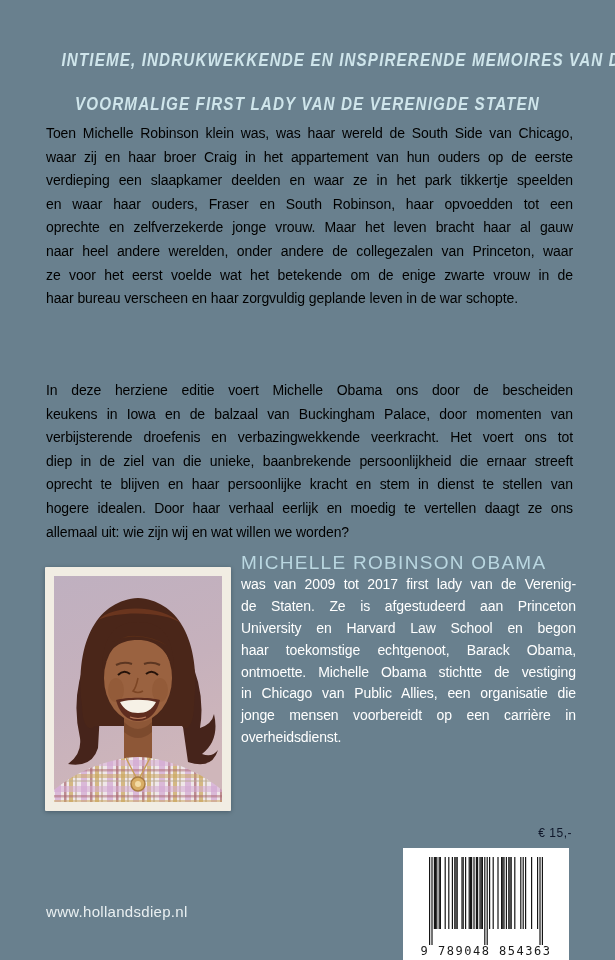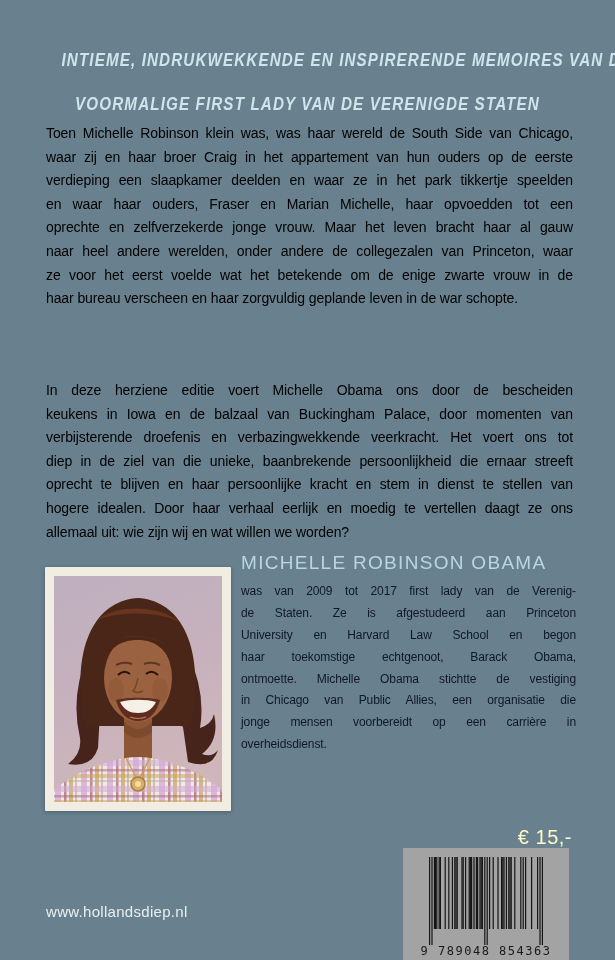--- a/index.html
+++ b/index.html
@@ -68,23 +68,22 @@
   }
   .author-name {
     color: #bad7e1;
     font-size: 19px;
     font-weight: 400;
     letter-spacing: 1.3px;
     line-height: 22px;
     white-space: nowrap;
   }
   .bio {
-    margin-top: 7px;
-    color: #0f172a;
-    font-size: 12px;
+    color: #ffffff;
+    font-size: 14px;
     letter-spacing: -0.1px;
     line-height: 21.9px;
   }
 
   
   .photo-frame {
     position: absolute;
     left: 45px;
     top: 567px;
     width: 186px;
@@ -109,31 +108,31 @@
     top: 903px;
     color: #e9eff1;
     font-size: 15px;
     letter-spacing: 0.3px;
     text-align: right;
   }
   .price {
     position: absolute;
     top: 826px;
     right: 43px;
-    color: #fef9c3;
-    font-size: 20px;
+    color: #0f172a;
+    font-size: 12px;
     letter-spacing: 0.5px;
   }
   .barcode-panel {
     position: absolute;
     left: 403px;
     top: 848px;
     width: 166px;
     height: 112px;
-    background: #a3a3a3;
+    background: #ffffff;
   }
   .barcode-bars {
     display: block;
     margin: 9px auto 0 auto;
     width: 114px;
     height: 88px;
   }
   .barcode-number {
     position: absolute;
     bottom: 2px;
@@ -153,21 +152,21 @@
 
   <div class="tagline">
     <span class="tagline-line">INTIEME, INDRUKWEKKENDE EN INSPIRERENDE MEMOIRES VAN DE</span>
     <span class="tagline-line">VOORMALIGE FIRST LADY VAN DE VERENIGDE STATEN</span>
   </div>
 
   <div class="paragraph paragraph-1">
       <div class="jline">Toen Michelle Robinson klein was, was haar wereld de South Side van Chicago,</div>
       <div class="jline">waar zij en haar broer Craig in het appartement van hun ouders op de eerste</div>
       <div class="jline">verdieping een slaapkamer deelden en waar ze in het park tikkertje speelden</div>
-      <div class="jline">en waar haar ouders, Fraser en Marian Michelle, haar opvoedden tot een</div>
+      <div class="jline">en waar haar ouders, Fraser en South Robinson, haar opvoedden tot een</div>
       <div class="jline">oprechte en zelfverzekerde jonge vrouw. Maar het leven bracht haar al gauw</div>
       <div class="jline">naar heel andere werelden, onder andere de collegezalen van Princeton, waar</div>
       <div class="jline">ze voor het eerst voelde wat het betekende om de enige zwarte vrouw in de</div>
       <div class="jline">haar bureau verscheen en haar zorgvuldig geplande leven in de war schopte.</div>
     </div>
 
   <div class="paragraph paragraph-2">
       <div class="jline">In deze herziene editie voert Michelle Obama ons door de bescheiden</div>
       <div class="jline">keukens in Iowa en de balzaal van Buckingham Palace, door momenten van</div>
       <div class="jline">verbijsterende droefenis en verbazingwekkende veerkracht. Het voert ons tot</div>

